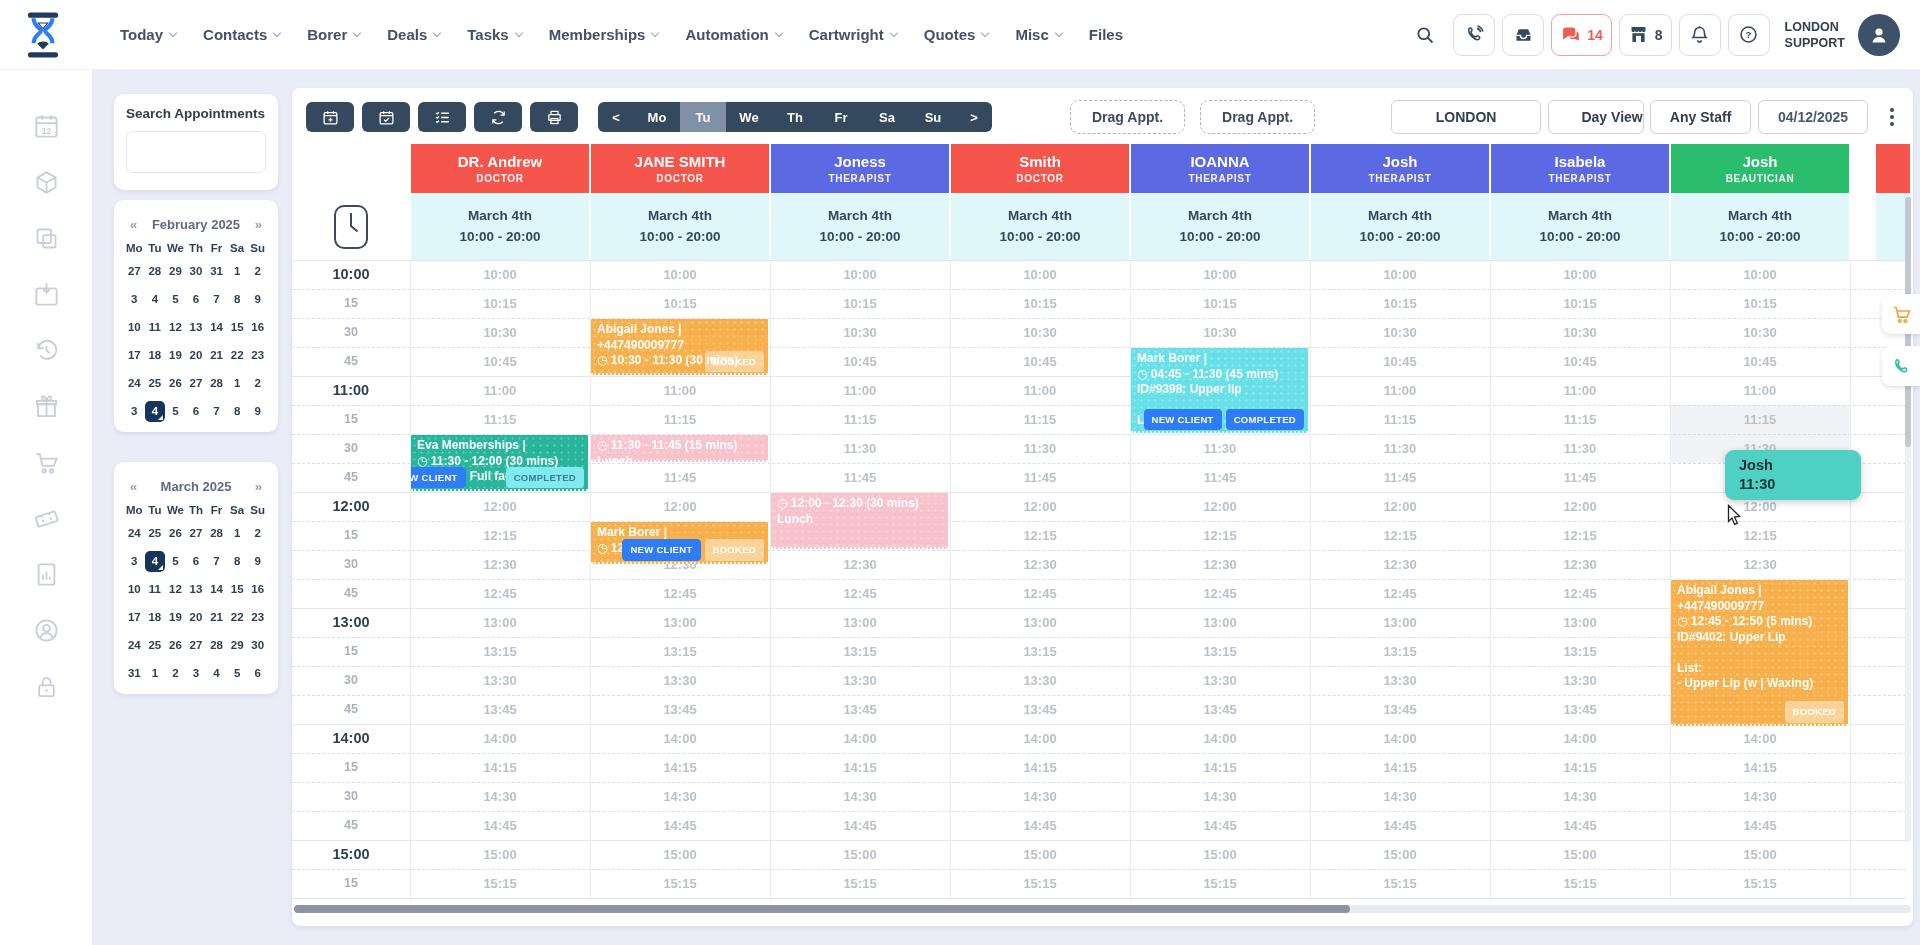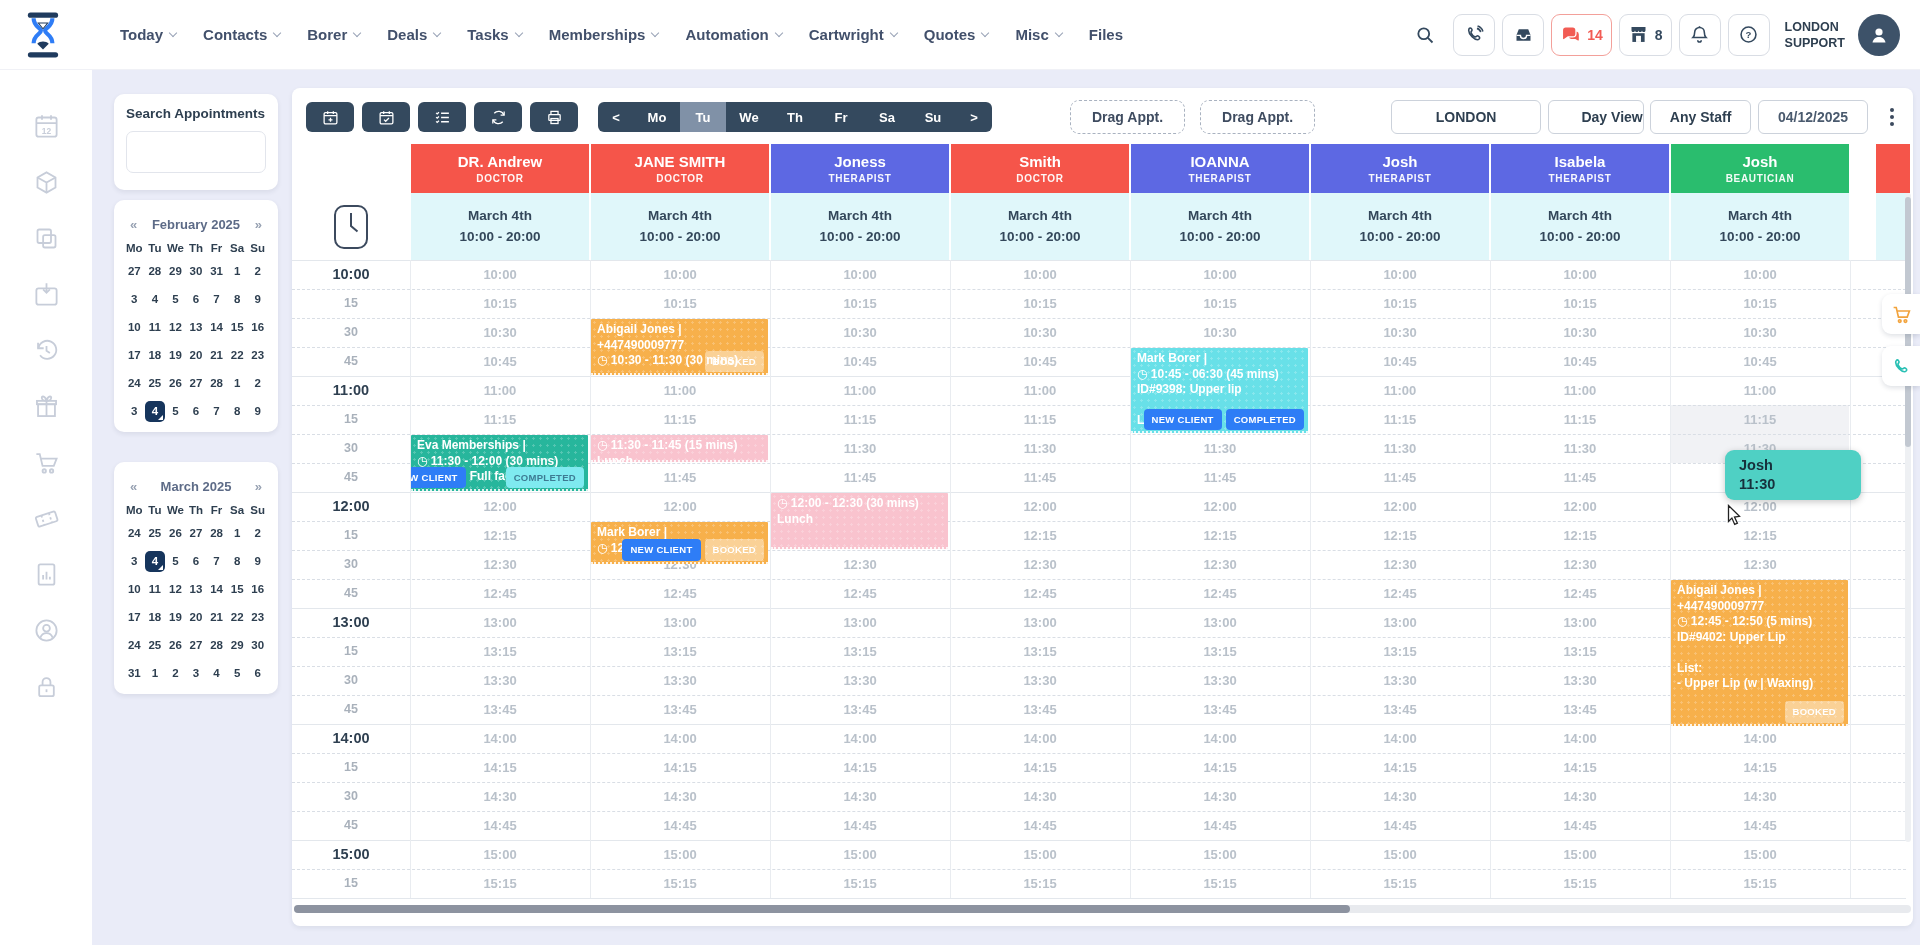--- a/index.html
+++ b/index.html
@@ -828,21 +828,21 @@
             <span class="badge b-blue">NEW CLIENT</span>
             <span class="badge b-booked">BOOKED</span>
           </div>
         </div>
         <div class="apt pink" style="left: 479px; top: 349px; width: 177px; height: 56px;">
           <div class="aline">◷ 12:00 - 12:30 (30 mins)</div>
           <div class="aline">Lunch</div>
         </div>
         <div class="apt cyan" style="left: 839px; top: 204px; width: 177px; height: 85px;">
           <div class="aline">Mark Borer |</div>
-          <div class="aline">◷ 10:45 - 06:30 (45 mins)</div>
+          <div class="aline">◷ 04:45 - 11:30 (45 mins)</div>
           <div class="aline">ID#9398: Upper lip</div>
           <div class="afoot">List:</div>
           <div class="badges">
             <span class="badge b-blue">NEW CLIENT</span>
             <span class="badge b-blue">COMPLETED</span>
           </div>
         </div>
         <div class="apt orange" style="left: 1379px; top: 436px; width: 177px; height: 145.9px;">
           <div class="aline">Abigail Jones |</div>
           <div class="aline">+447490009777</div>

